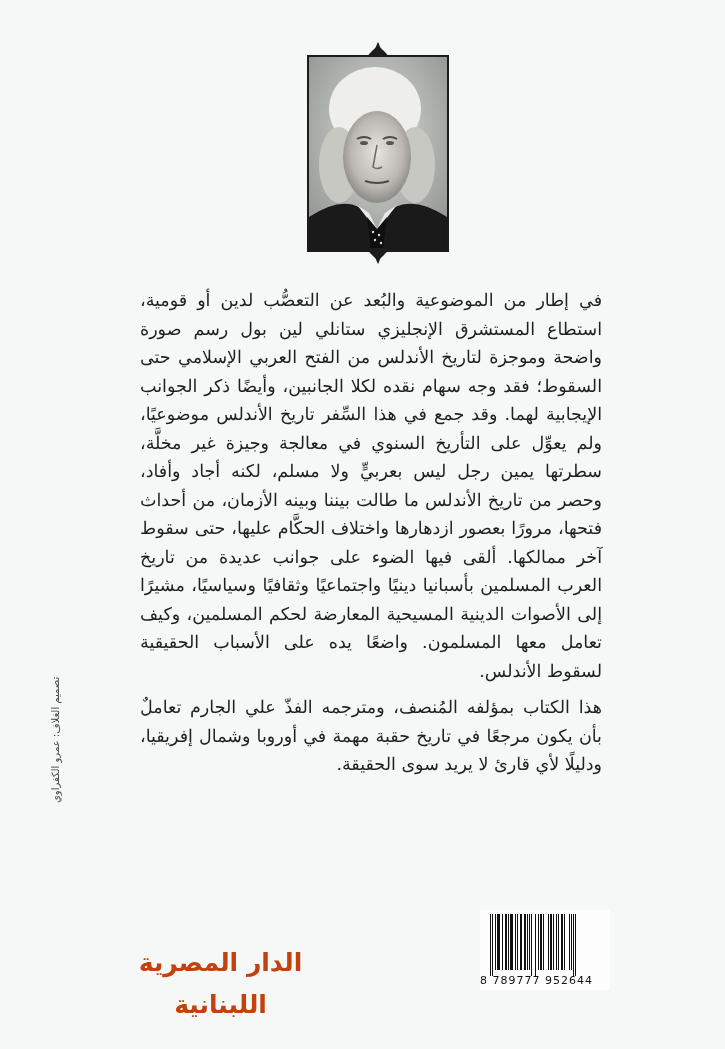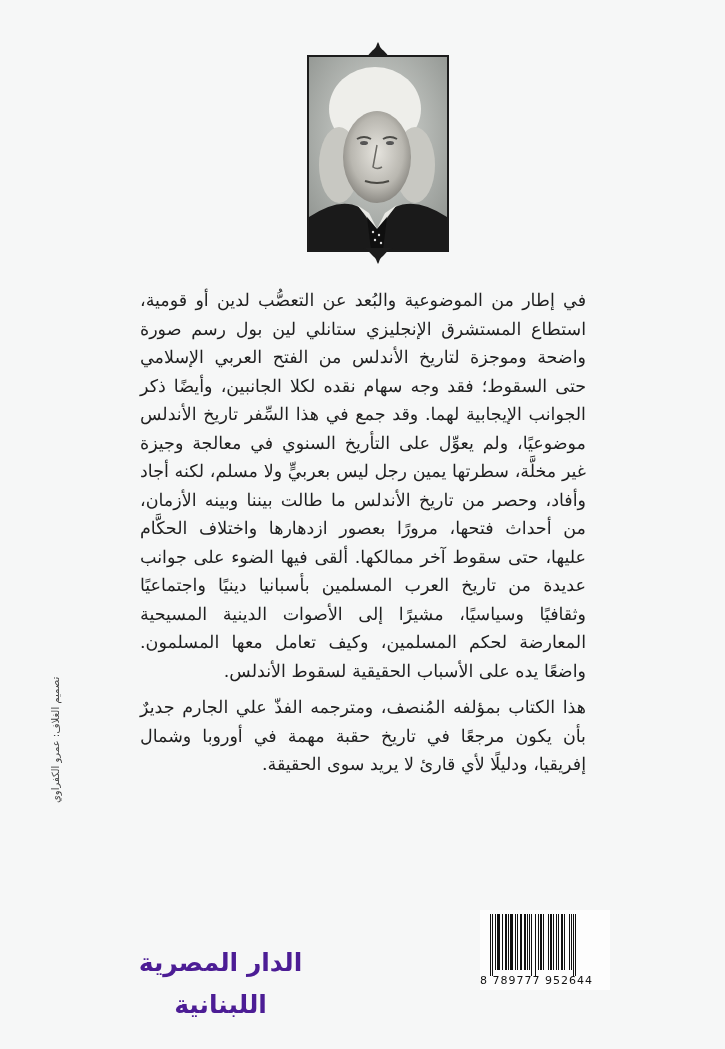--- a/index.html
+++ b/index.html
@@ -48,21 +48,21 @@
       left: 140px;
       top: 286px;
       width: 462px;
       direction: rtl;
       text-align: justify;
       text-align-last: right;
       font-size: 17.5px;
       line-height: 28.5px;
     }
     .blurb p {
-      margin: 0 16px 8px 0;
+      margin: 0 0 8px 0;
     }
     .credit {
       position: absolute;
       left: 50px;
       top: 640px;
       width: 20px;
       height: 200px;
       writing-mode: vertical-rl;
       transform: rotate(180deg);
       direction: rtl;
@@ -74,21 +74,21 @@
     .publisher {
       position: absolute;
       left: 118px;
       top: 942px;
       width: 205px;
       height: 42px;
       direction: rtl;
       font-family: "DejaVu Sans", sans-serif;
       font-weight: bold;
       font-size: 25px;
-      color: #4c1d95;
+      color: #c2410c;
       text-align: center;
       line-height: 42px;
       letter-spacing: -0.5px;
     }
     .barcode {
       position: absolute;
       left: 480px;
       top: 910px;
       width: 130px;
       height: 80px;
@@ -171,21 +171,21 @@
       <circle cx="72" cy="186" r="1.2" fill="#ddd"></circle>
     </svg>
   </div>
   <svg class="ornament bottom" viewBox="0 0 30 16">
     <path d="M0 16 C4 16 6 12 9 9 C11 7 13 6 14 2 L15 0 L16 2 C17 6 19 7 21 9 C24 12 26 16 30 16 Z" fill="#1c1c1c"></path>
   </svg>
 </div>
 
 <div class="blurb">
   <p>في إطار من الموضوعية والبُعد عن التعصُّب لدين أو قومية، استطاع المستشرق الإنجليزي ستانلي لين بول رسم صورة واضحة وموجزة لتاريخ الأندلس من الفتح العربي الإسلامي حتى السقوط؛ فقد وجه سهام نقده لكلا الجانبين، وأيضًا ذكر الجوانب الإيجابية لهما. وقد جمع في هذا السِّفر تاريخ الأندلس موضوعيًا، ولم يعوِّل على التأريخ السنوي في معالجة وجيزة غير مخلَّة، سطرتها يمين رجل ليس بعربيٍّ ولا مسلم، لكنه أجاد وأفاد، وحصر من تاريخ الأندلس ما طالت بيننا وبينه الأزمان، من أحداث فتحها، مرورًا بعصور ازدهارها واختلاف الحكَّام عليها، حتى سقوط آخر ممالكها. ألقى فيها الضوء على جوانب عديدة من تاريخ العرب المسلمين بأسبانيا دينيًا واجتماعيًا وثقافيًا وسياسيًا، مشيرًا إلى الأصوات الدينية المسيحية المعارضة لحكم المسلمين، وكيف تعامل معها المسلمون. واضعًا يده على الأسباب الحقيقية لسقوط الأندلس.</p>
-  <p>هذا الكتاب بمؤلفه المُنصف، ومترجمه الفذّ علي الجارم جديرٌ بأن يكون مرجعًا في تاريخ حقبة مهمة في أوروبا وشمال إفريقيا، ودليلًا لأي قارئ لا يريد سوى الحقيقة.</p>
+  <p>هذا الكتاب بمؤلفه المُنصف، ومترجمه الفذّ علي الجارم تعاملٌ بأن يكون مرجعًا في تاريخ حقبة مهمة في أوروبا وشمال إفريقيا، ودليلًا لأي قارئ لا يريد سوى الحقيقة.</p>
 </div>
 
 <div class="credit">تصميم الغلاف: عمرو الكفراوي</div>
 
 <div class="publisher">الدار المصرية اللبنانية</div>
 
 <div class="barcode">
   <div class="bars" id="bars">
       <span class="guard" style="width: 1.05px;"></span>
       <span class="guard" style="width: 1.05px; background: transparent;"></span>

